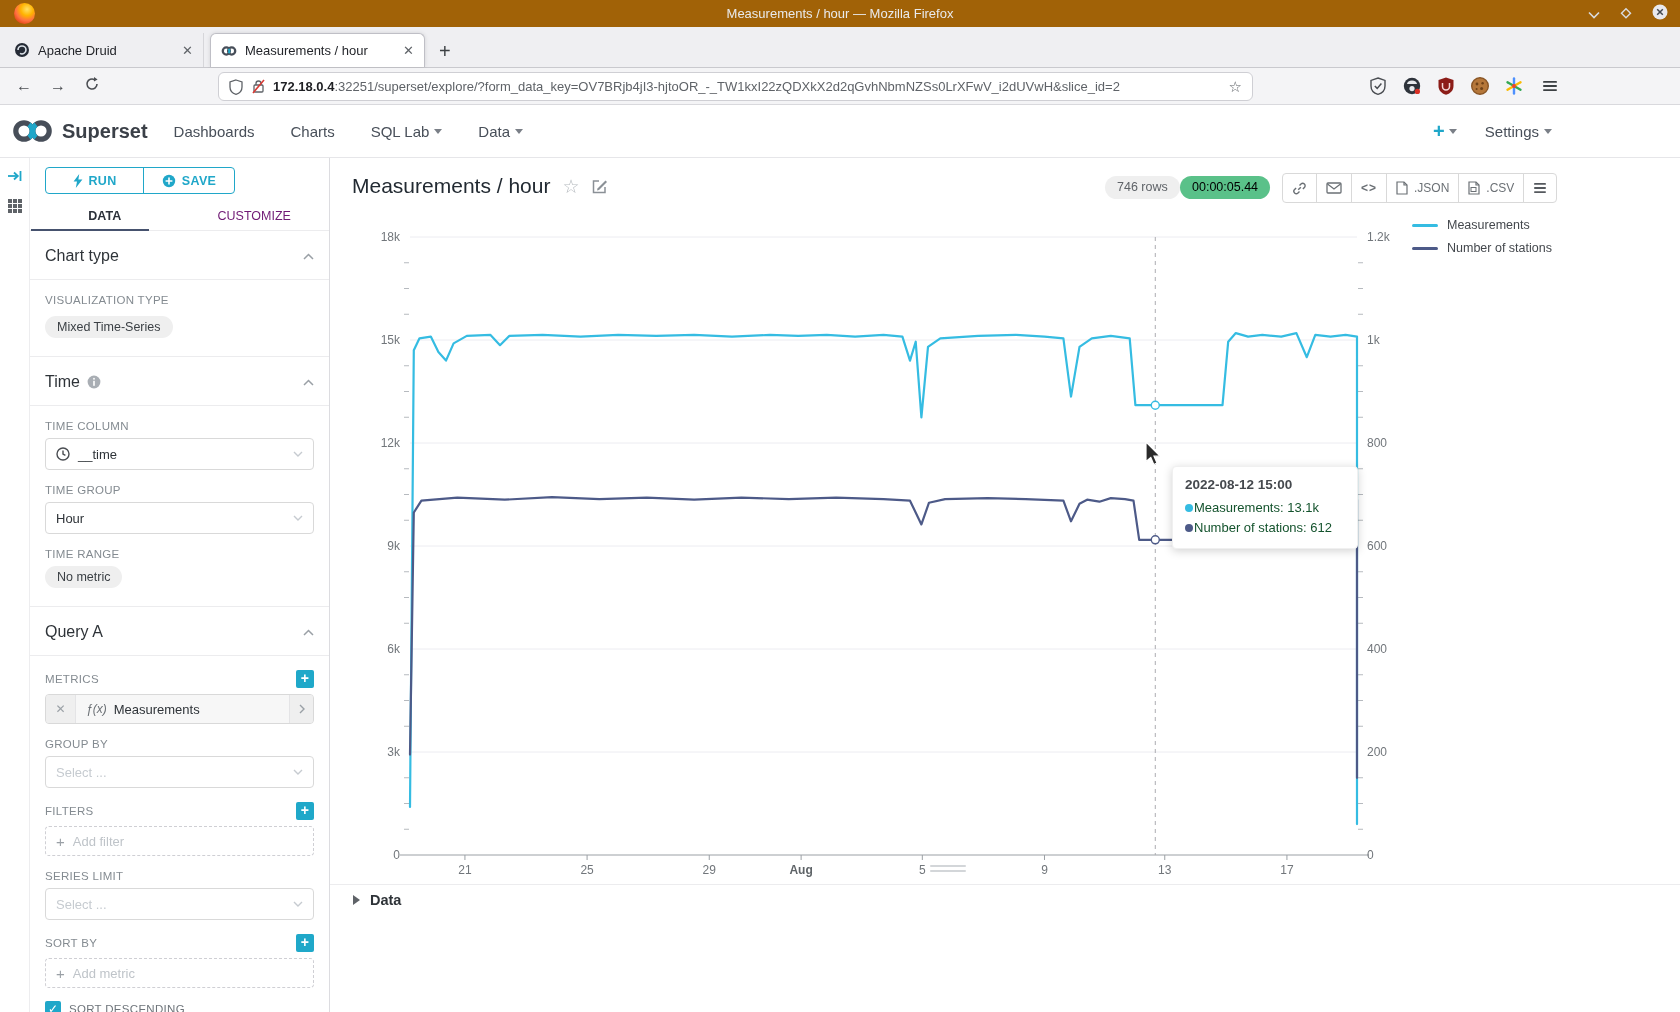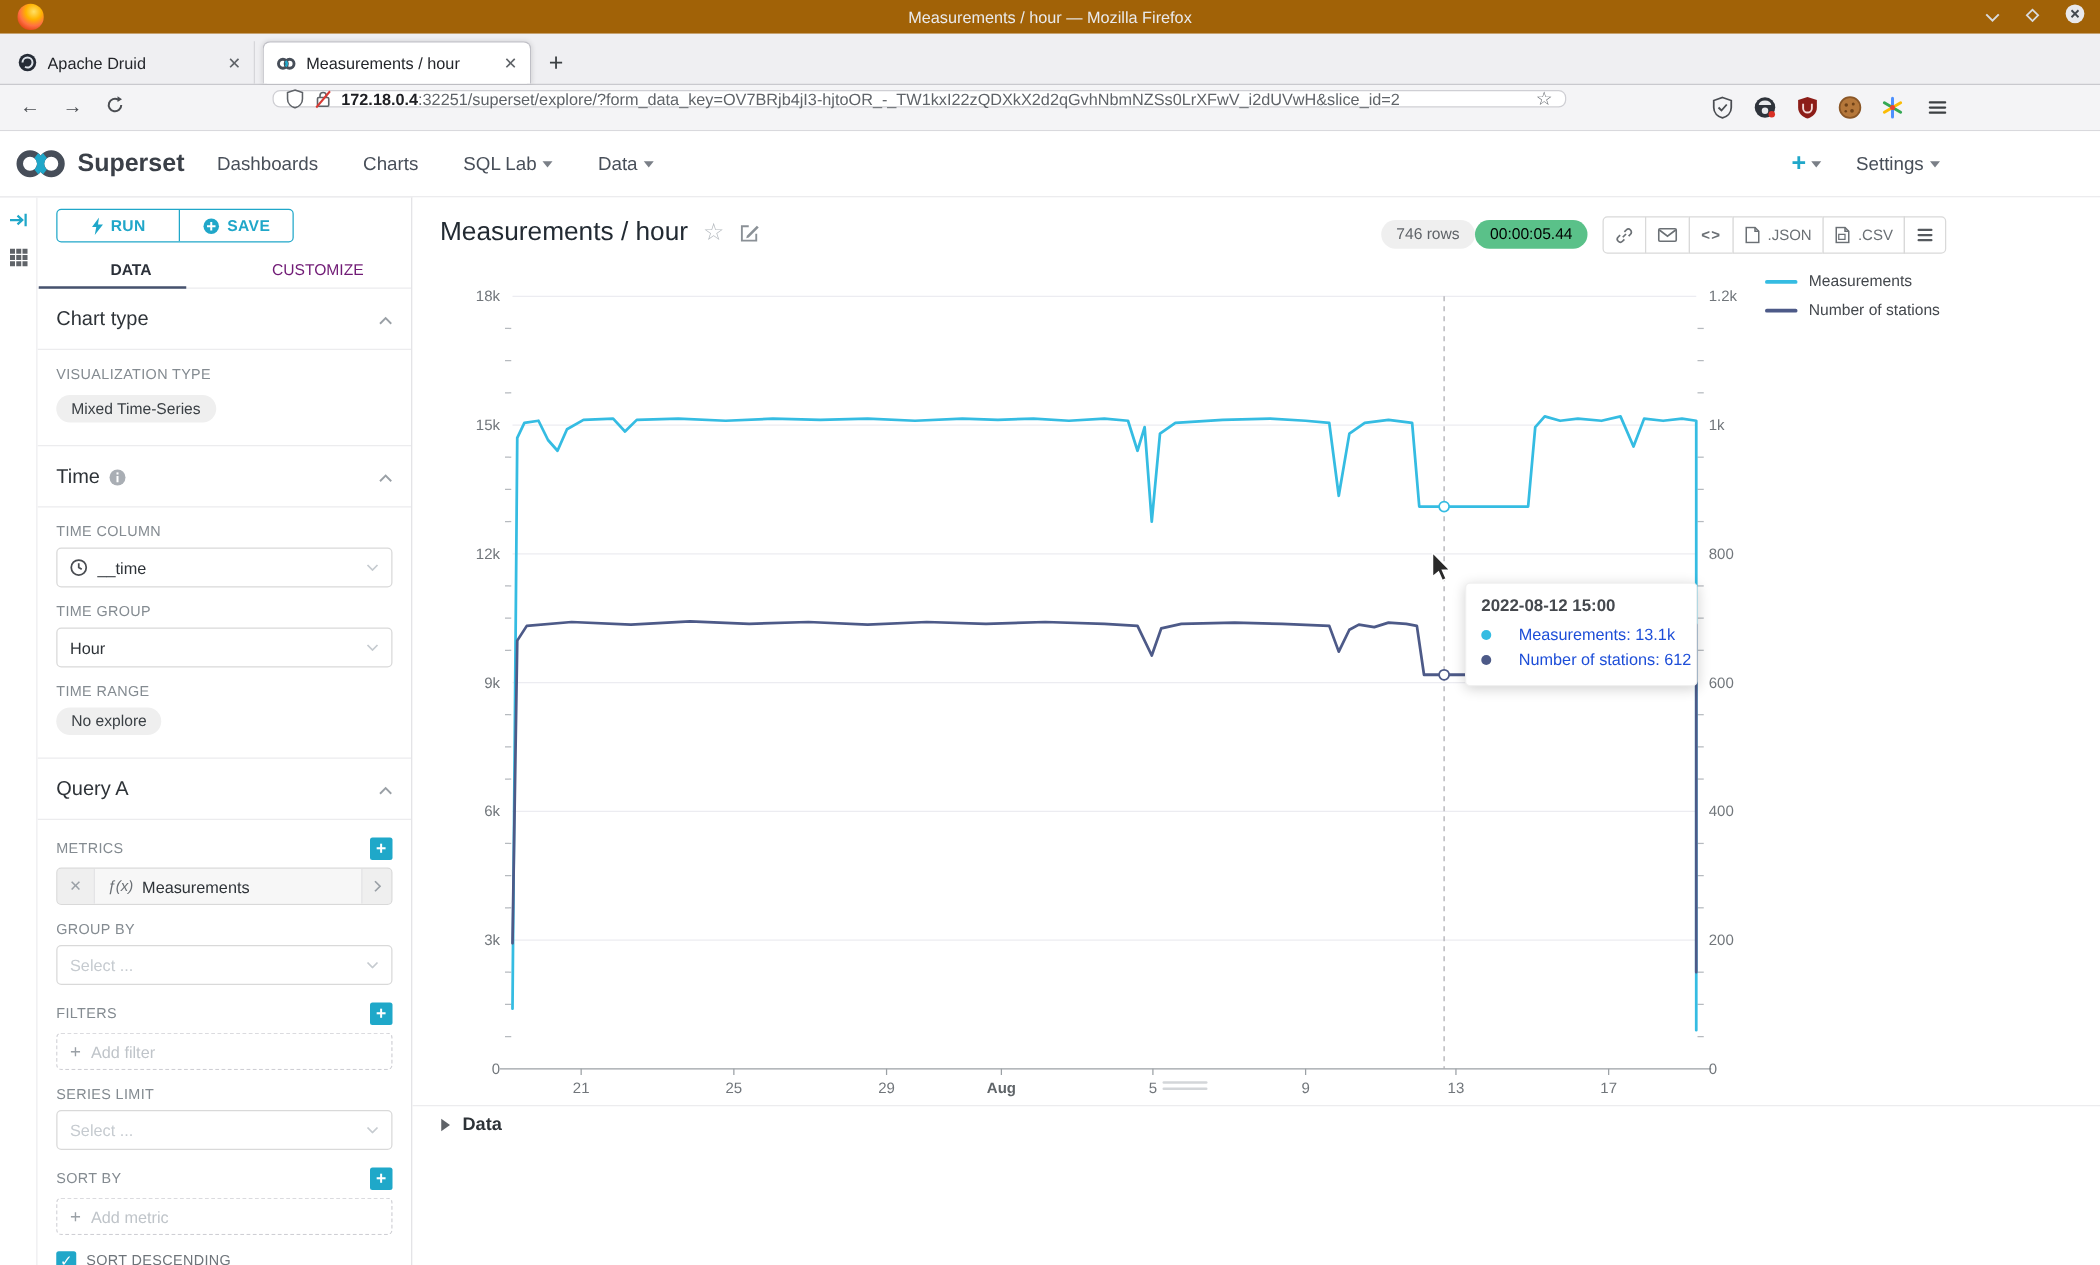--- a/index.html
+++ b/index.html
@@ -22,21 +22,21 @@
   .tab-inactive { width:200px; margin-left:4px; border-right:1px solid #D6D6DA; }
   .tab-active { width:215px; margin-left:6px; background:#fff; border:1px solid #BFBFC6; border-bottom:none;
     border-radius:6px 6px 0 0; box-shadow:0 0 4px rgba(0,0,0,.12); }
   .tab-close { color:#5F6368; font-size:13px; margin-left:8px; }
   .newtab-btn { font-size:20px; color:#3C4043; margin:0 0 6px 14px; line-height:20px; }
   .favicon { width:16px; height:16px; margin-right:8px; flex:0 0 16px; }
 
   
   .urlbar { height:37px; background:#F4F4F6; border-bottom:1px solid #D9D9DD; position:relative; }
   .nav-ic { position:absolute; top:8px; width:20px; height:20px; color:#4A4D52; font-size:16px; text-align:center; line-height:20px; }
-  .url-field { position:absolute; left:218px; top:4px; width:1035px; height:14px; background:#fff;
+  .url-field { position:absolute; left:218px; top:4px; width:1035px; height:29px; background:#fff;
     border:1px solid #CFCFD4; border-radius:6px; display:flex; align-items:center; padding:0 10px; font-size:13px; }
   .url-host { color:#1E1F23; font-weight:bold; margin-left:8px; }
   .url-rest { color:#5F6368; flex:1; white-space:nowrap; overflow:hidden; }
   .url-star { color:#5F6368; font-size:15px; }
   .ext-ic { position:absolute; top:8px; width:20px; height:20px; }
 
   
   .appheader { height:53px; background:#fff; border-bottom:1px solid #E6E6E9; position:relative; display:flex; align-items:center; }
   .brand { font-size:20px; font-weight:bold; color:#3B4048; margin-left:8px; }
   .nav-item { font-size:15px; color:#484F59; margin-left:36px; display:flex; align-items:center; gap:5px; }
@@ -99,21 +99,21 @@
   
   .legend { position:absolute; left:1082px; top:60px; }
   .lg-row { display:flex; align-items:center; gap:9px; margin-bottom:9px; }
   .lg-swatch { width:26px; height:3px; border-radius:2px; }
   .lg-label { font-size:12.5px; color:#44484D; }
 
   
   .charttip { position:absolute; left:842px; top:308px; width:186px; background:#fff; border:1px solid #F0F0F0;
     border-radius:4px; box-shadow:0 2px 10px rgba(0,0,0,.18); padding:10px 0 10px 12px; overflow:hidden; z-index:5; }
   .tt-title { font-size:13.5px; color:#45494E; font-weight:bold; margin-bottom:6px; white-space:nowrap; }
-  .tt-row { display:flex; align-items:center; gap:22px; font-size:13px; color:#1d4ed8; line-height:20px; white-space:nowrap; }
+  .tt-row { display:flex; align-items:center; gap:1px; font-size:13px; color:#14532d; line-height:20px; white-space:nowrap; }
   .tt-dot { width:8px; height:8px; border-radius:50%; flex:0 0 8px; }
 
   .resize-handle { position:absolute; left:600px; top:707px; width:36px; }
   .resize-handle div { height:2px; background:#D3D6D9; border-radius:1px; margin-bottom:3px; }
   .bottom-divider { position:absolute; top:726px; left:0; right:0; height:1px; background:#ECECEE; }
   .data-collapse { position:absolute; top:734px; left:22px; display:flex; align-items:center; gap:9px;
     font-size:14.5px; color:#2E3338; font-weight:bold; }
   .axlbl { font-family:"Liberation Sans",sans-serif; font-size:12px; fill:#71767B; }
   .axlbl.bold { font-weight:bold; fill:#5F6468; }
 </style>
@@ -336,21 +336,21 @@
         </svg>
     </div>
     <div class="fld-label">TIME GROUP</div>
     <div class="selectbox">
       <span class="grow">Hour</span>
       <svg width="10" height="6" viewBox="0 0 10 6">
           <polyline points="1,1 5,5 9,1" fill="none" stroke="#C6CBD0" stroke-width="1.4"></polyline>
         </svg>
     </div>
     <div class="fld-label">TIME RANGE</div>
-    <span class="pill" style="margin-top:0">No explore</span>
+    <span class="pill" style="margin-top:0">No metric</span>
 
     <div class="sect-head toplined">
       <span>Query A</span>
       <svg width="11" height="7" viewBox="0 0 11 7">
           <polyline points="1,6 5.5,1.5 10,6" fill="none" stroke="#9AA0A6" stroke-width="1.5"></polyline>
         </svg>
     </div>
     <div class="fld-label">
       <span>METRICS</span>
       <span class="plusbtn">+</span>

